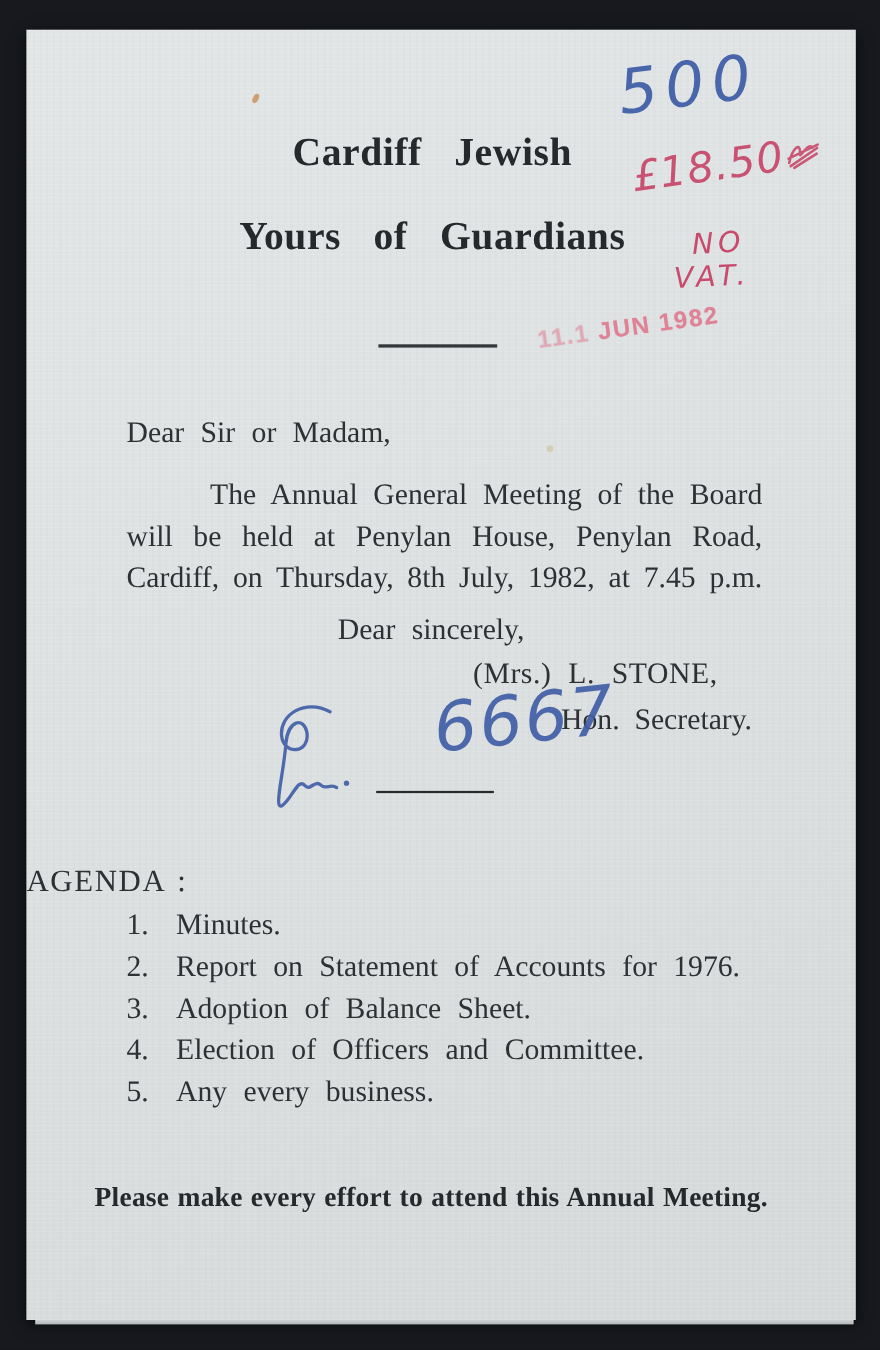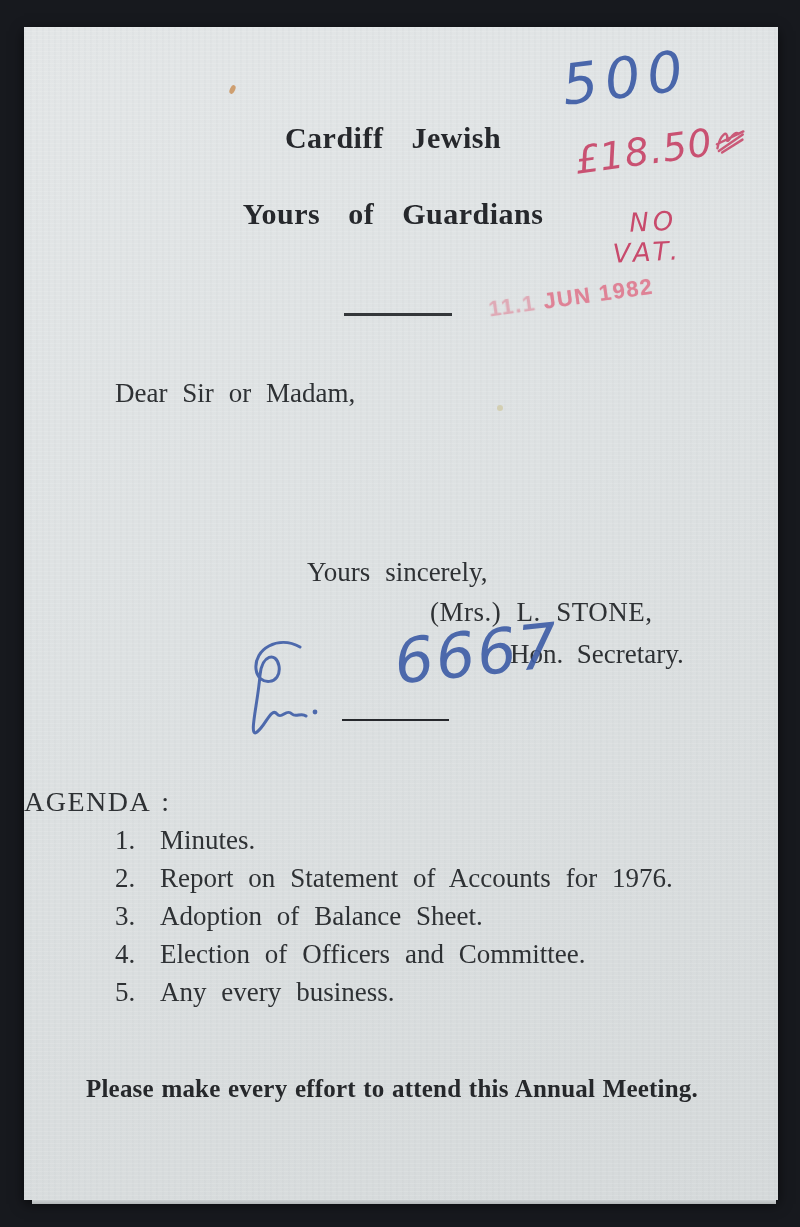--- a/index.html
+++ b/index.html
@@ -25,21 +25,21 @@
   }
   .abs{position:absolute;}
   .print{color:#2e3134;}
 
   .speck-orange{left:206px;top:58px;width:5px;height:9px;border-radius:45%;
     background:#c98d52;transform:rotate(25deg);opacity:.8;}
   .speck-yellow{left:473px;top:378px;width:6px;height:6px;border-radius:50%;
     background:#cfc79e;opacity:.7;}
 
   .title{left:0;right:16px;text-align:center;font-weight:bold;color:#26282c;
-    font-size:30px;line-height:46px;word-spacing:20px;letter-spacing:.5px;}
+    font-size:36px;line-height:46px;word-spacing:20px;letter-spacing:.5px;}
   .title-1{top:88px;}
   .title-2{top:164px;}
   .rule{background:#34373a;height:3px;}
   .rule-title{left:320px;top:286px;width:108px;}
   .rule-sig{left:318px;top:692px;width:107px;height:2px;background:#26282c;}
 
   .salutation{left:91px;top:351px;font-size:27px;word-spacing:.3em;}
 
   .body-para{left:91px;top:403px;width:578px;font-size:27px;}
   .body-line{height:38px;line-height:38px;text-align:justify;text-align-last:justify;
@@ -113,22 +113,27 @@
     <div class="l2">VAT.</div>
   </div>
 
   <div class="abs stamp">
     <span class="smudge">11.1</span>
     <span class="main">JUN 1982</span>
   </div>
 
   <div class="abs salutation print">Dear Sir or Madam,</div>
 
+  <div class="abs body-para print">
+    <div class="body-line body-line-first">The Annual General Meeting of the Board</div>
+    <div class="body-line">will be held at Penylan House, Penylan Road,</div>
+    <div class="body-line">Cardiff, on Thursday, 8th July, 1982, at 7.45 p.m.</div>
+  </div>
 
-  <div class="abs closing print">Yours sincerely,</div>
+  <div class="abs closing print">Dear sincerely,</div>
   <div class="abs sig-name print">(Mrs.) L. STONE,</div>
   <div class="abs sig-title print">Hon. Secretary.</div>
 
   <div class="abs" style="left:212px;top:612px;">
     <svg width="110" height="120" viewBox="0 0 110 120">
       <path d="M64,8 C42,-4 18,10 20,30 C22,48 46,46 43,27 C40,12 26,16 24,36 C22,64 12,100 21,93 C30,86 35,68 41,75 C46,81 50,69 56,75 C60,79 65,73 70,77" stroke="#3d5ca6" stroke-width="3" fill="none" stroke-linecap="round" opacity=".9"></path>
       <circle cx="79" cy="73" r="2.4" fill="#3d5ca6" opacity=".9"></circle>
     </svg>
   </div>
 

